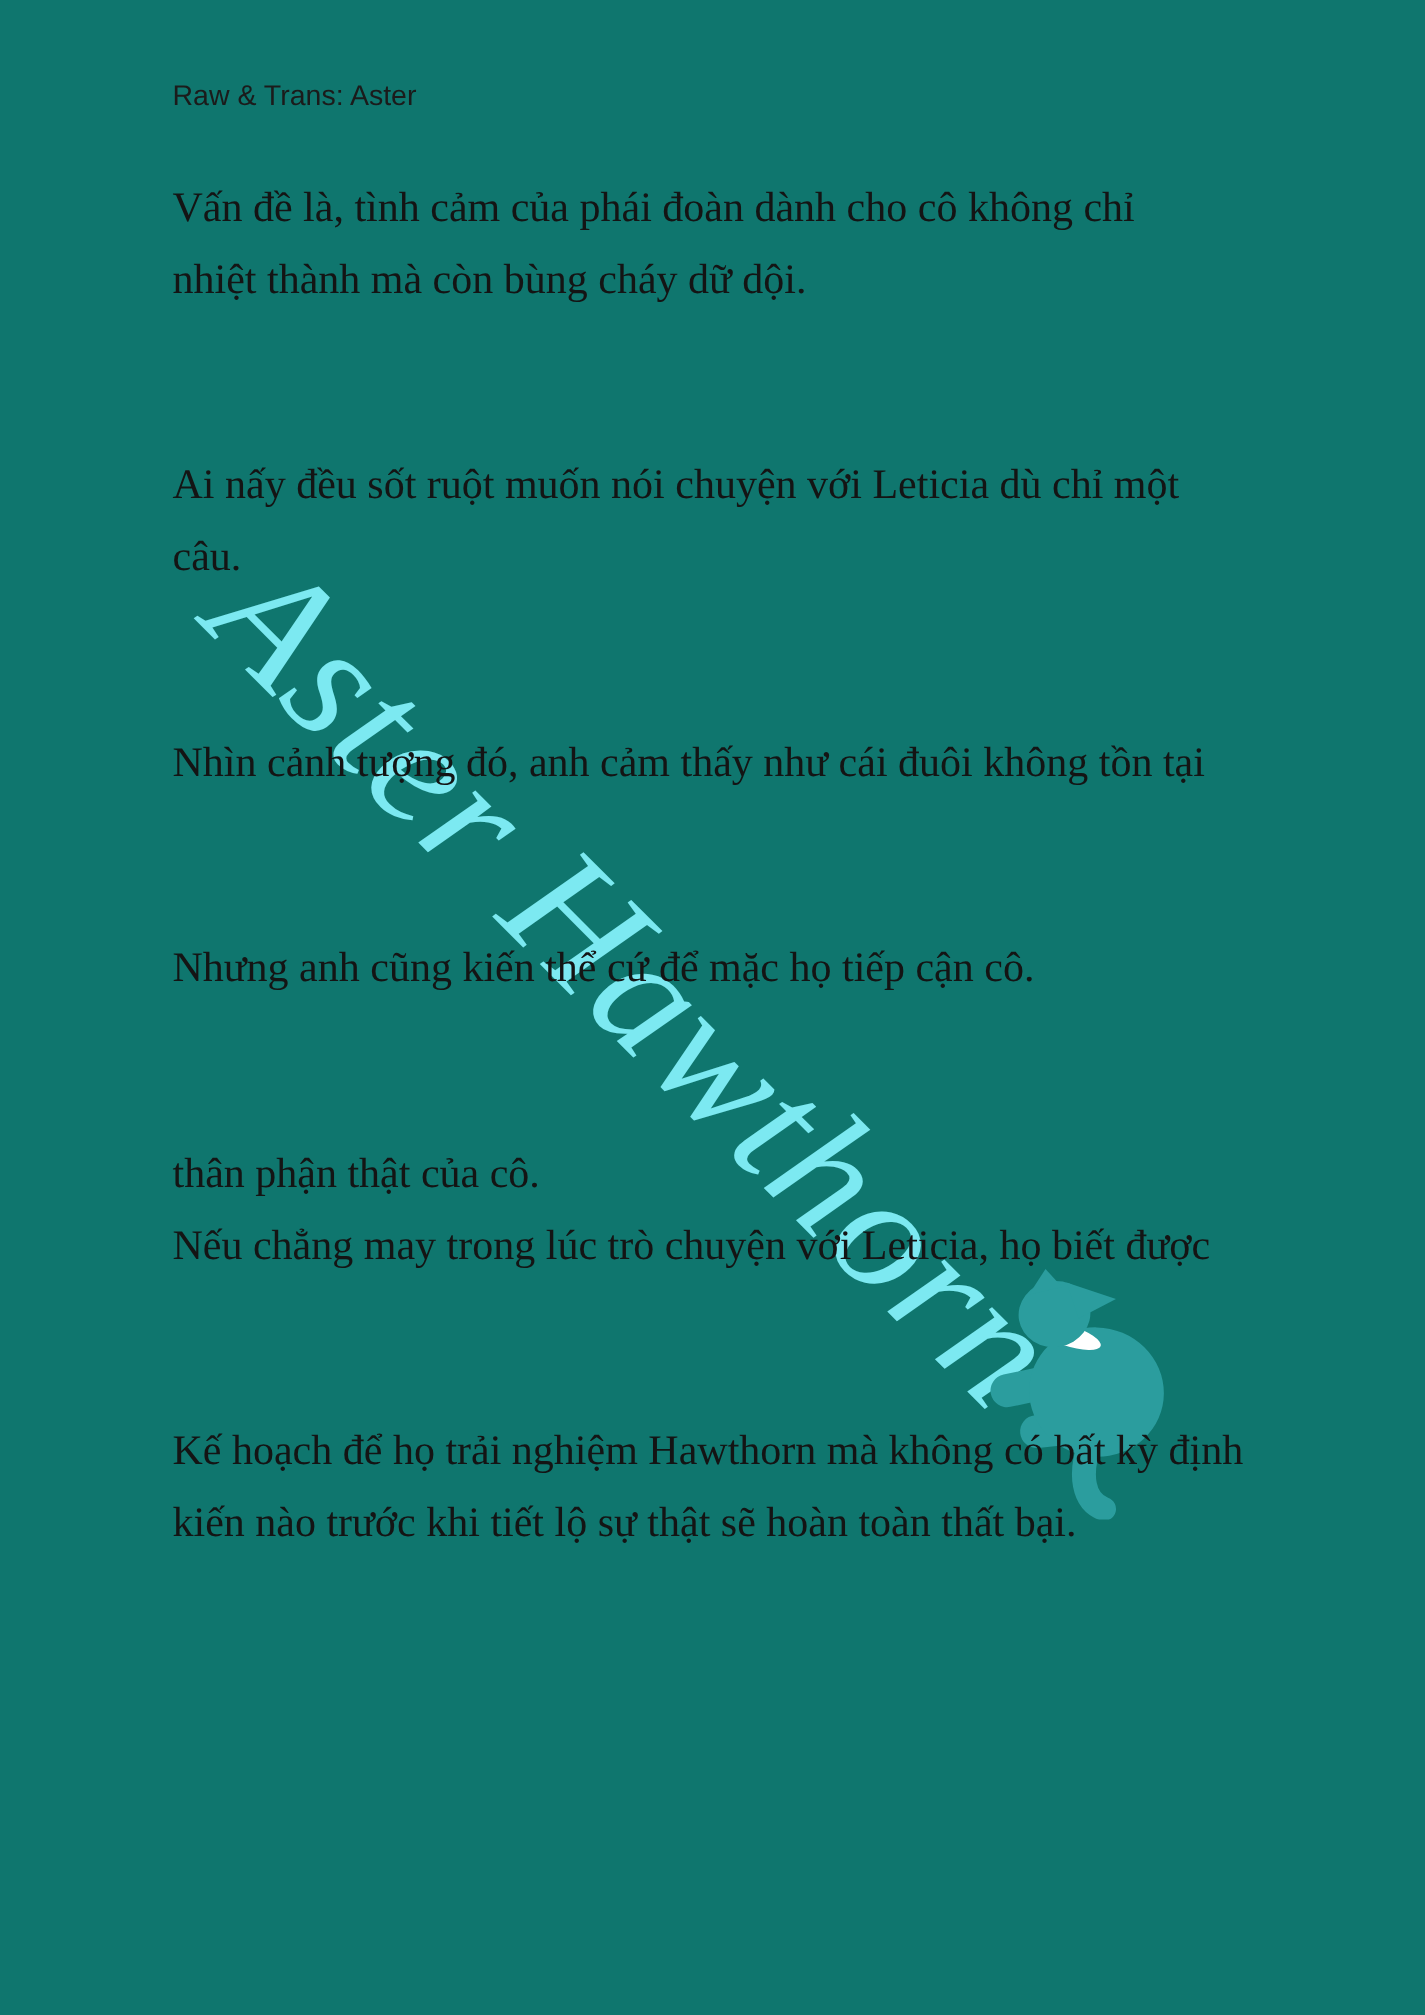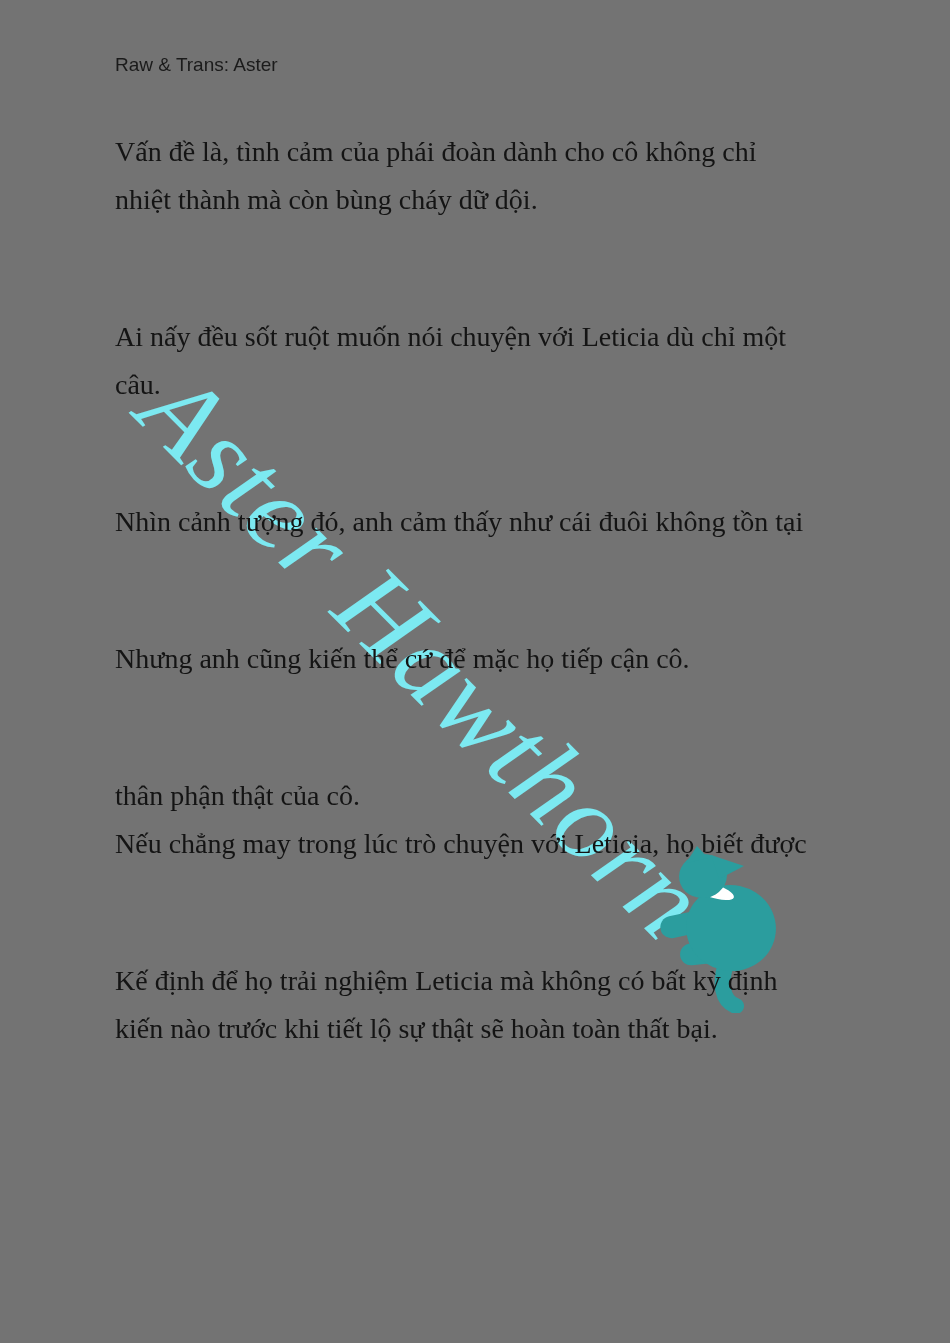--- a/index.html
+++ b/index.html
@@ -10,21 +10,21 @@
     width: 950px;
     height: 1343px;
     background: #ffffff;
     position: relative;
     overflow: hidden;
     font-family: "Liberation Serif", serif;
   }
   .page {
     position: absolute;
     inset: 0;
-    background: #737373;
+    background: #0f766e;
   }
   .credit {
     position: absolute;
     left: 115px;
     top: 54px;
     font-family: "Liberation Sans", sans-serif;
     font-size: 19px;
     color: #1b1b1b;
     z-index: 3;
     white-space: nowrap;
@@ -53,21 +53,21 @@
   }
   .doc-text {
     position: absolute;
     left: 115px;
     top: 112px;
     width: 760px;
     z-index: 3;
     color: #141414;
   }
   .para {
-    margin: 16px 0 89px 0;
+    margin: 3px 0 89px 0;
     padding: 0;
   }
   .line {
     display: block;
     font-size: 28px;
     line-height: 48px;
     white-space: nowrap;
   }
 </style>
 </head>
@@ -113,18 +113,18 @@
       <span class="line">Nhìn cảnh tượng đó, anh cảm thấy như cái đuôi không tồn tại</span>
     </p>
     <p class="para">
       <span class="line">Nhưng anh cũng kiến thể cứ để mặc họ tiếp cận cô.</span>
     </p>
     <p class="para">
       <span class="line">thân phận thật của cô.</span>
       <span class="line">Nếu chẳng may trong lúc trò chuyện với Leticia, họ biết được</span>
     </p>
     <p class="para">
-      <span class="line">Kế định để họ trải nghiệm Leticia mà không có bất kỳ định</span>
+      <span class="line">Kế hoạch để họ trải nghiệm Hawthorn mà không có bất kỳ định</span>
       <span class="line">kiến nào trước khi tiết lộ sự thật sẽ hoàn toàn thất bại.</span>
     </p>
   </div>
 
 </div>
 
 </body></html>

